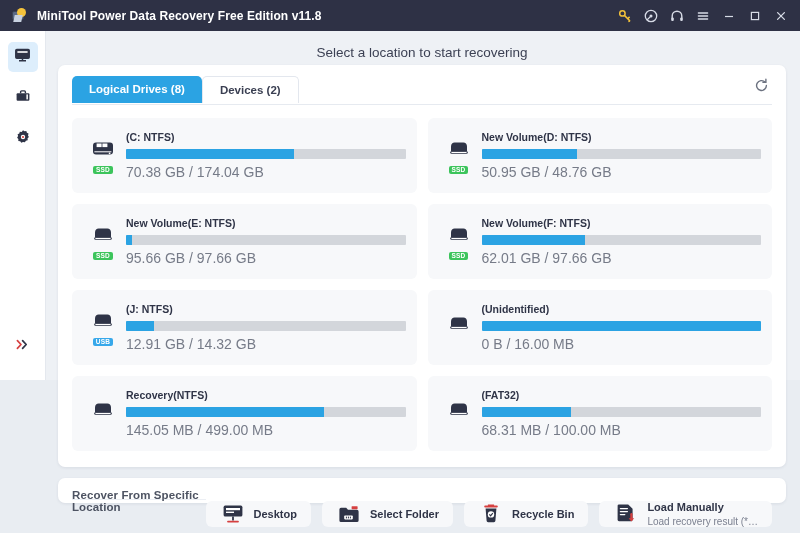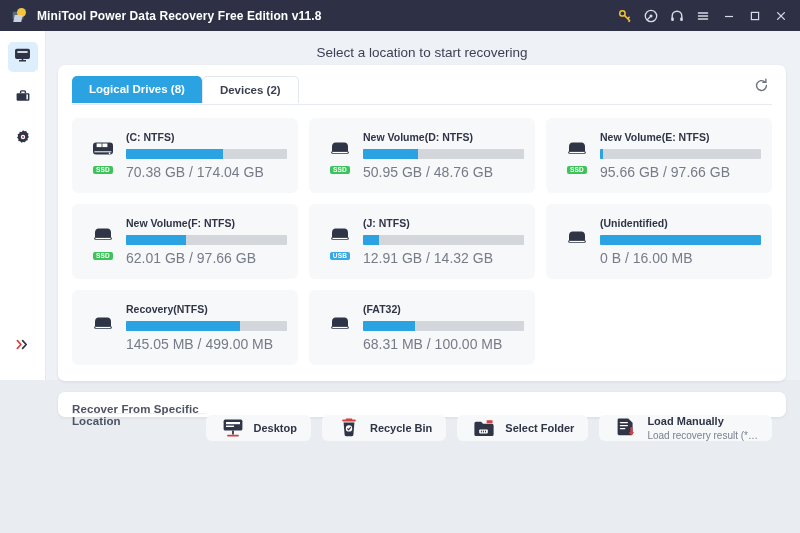--- a/index.html
+++ b/index.html
@@ -121,21 +121,21 @@
   }
   .tab-spacer { flex: 1 1 auto; }
   .refresh {
     width: 22px; height: 22px; margin-bottom: 3px;
     display: flex; align-items: center; justify-content: center;
     color: #6c7280;
   }
 
   .grid {
     display: grid;
-    grid-template-columns: repeat(3, 1fr);
+    grid-template-columns: repeat(2, 1fr);
     gap: 11px;
     margin-top: 13px;
   }
   .drive {
     background: #f7f8fa; border-radius: 6px;
     height: 75px; padding: 9px 11px;
     display: flex; align-items: center;
   }
   .drive-icon {
     width: 40px; flex: 0 0 40px;
@@ -495,44 +495,44 @@
                 <path d="M7 18.6h10" stroke="#d64040" stroke-width="1.8" stroke-linecap="round"></path>
               </svg>
             </div>
             <div class="loc-text">
               <div class="loc-label">Desktop</div>
             </div>
           </div>
 
           <div class="loc-card">
             <div class="li">
+              <svg width="24" height="22" viewBox="0 0 24 22" fill="none">
+                <path d="M2.4 6.4a1.6 1.6 0 0 1 1.6-1.6h5.2l1.8 2h9a1.6 1.6 0 0 1 1.6 1.6v9a1.6 1.6 0 0 1-1.6 1.6H4a1.6 1.6 0 0 1-1.6-1.6z" fill="#2f3447"></path>
+                <rect x="14.6" y="3.2" width="6" height="3" rx=".6" fill="#d64040"></rect>
+                <rect x="7.2" y="12.4" width="8.6" height="4" rx=".8" fill="#ffffff"></rect>
+                <path d="M9.4 13.6v1.8M11.4 13.6v1.8M13.4 13.6v1.8" stroke="#2f3447" stroke-width="1"></path>
+              </svg>
+            </div>
+            <div class="loc-text">
+              <div class="loc-label">Select Folder</div>
+            </div>
+          </div>
+
+          <div class="loc-card">
+            <div class="li">
               <svg width="22" height="22" viewBox="0 0 22 22" fill="none">
                 <path d="M5.2 3.4h11.6" stroke="#d64040" stroke-width="2" stroke-linecap="round"></path>
                 <path d="M8.6 3.4V2.2h4.8v1.2" stroke="#d64040" stroke-width="1.4"></path>
                 <path d="M5.6 5.6h10.8l-1 12.2a1.5 1.5 0 0 1-1.5 1.4H8.1a1.5 1.5 0 0 1-1.5-1.4z" fill="#2f3447"></path>
                 <circle cx="11" cy="11.4" r="3.2" fill="#ffffff"></circle>
                 <path d="M9.4 11.4l1.2 1.4 2.2-2.6" stroke="#2f3447" stroke-width="1.2" fill="none"></path>
               </svg>
             </div>
             <div class="loc-text">
               <div class="loc-label">Recycle Bin</div>
-            </div>
-          </div>
-
-          <div class="loc-card">
-            <div class="li">
-              <svg width="24" height="22" viewBox="0 0 24 22" fill="none">
-                <path d="M2.4 6.4a1.6 1.6 0 0 1 1.6-1.6h5.2l1.8 2h9a1.6 1.6 0 0 1 1.6 1.6v9a1.6 1.6 0 0 1-1.6 1.6H4a1.6 1.6 0 0 1-1.6-1.6z" fill="#2f3447"></path>
-                <rect x="14.6" y="3.2" width="6" height="3" rx=".6" fill="#d64040"></rect>
-                <rect x="7.2" y="12.4" width="8.6" height="4" rx=".8" fill="#ffffff"></rect>
-                <path d="M9.4 13.6v1.8M11.4 13.6v1.8M13.4 13.6v1.8" stroke="#2f3447" stroke-width="1"></path>
-              </svg>
-            </div>
-            <div class="loc-text">
-              <div class="loc-label">Select Folder</div>
             </div>
           </div>
 
           <div class="loc-card">
             <div class="li">
               <svg width="24" height="24" viewBox="0 0 24 24" fill="none">
                 <path d="M3.6 3.8a1.4 1.4 0 0 1 1.4-1.4h9.2l4.4 4.4v11a1.4 1.4 0 0 1-1.4 1.4H5a1.4 1.4 0 0 1-1.4-1.4z" fill="#2f3447"></path>
                 <path d="M6.4 6.6h7M6.4 9.6h7M6.4 12.6h4.4" stroke="#ffffff" stroke-width="1.3" stroke-linecap="round"></path>
                 <path d="M17.4 12.2v5.4" stroke="#d64040" stroke-width="2.2" stroke-linecap="round"></path>
                 <path d="M14.6 16.2l2.8 3.2 2.8-3.2z" fill="#d64040"></path>

